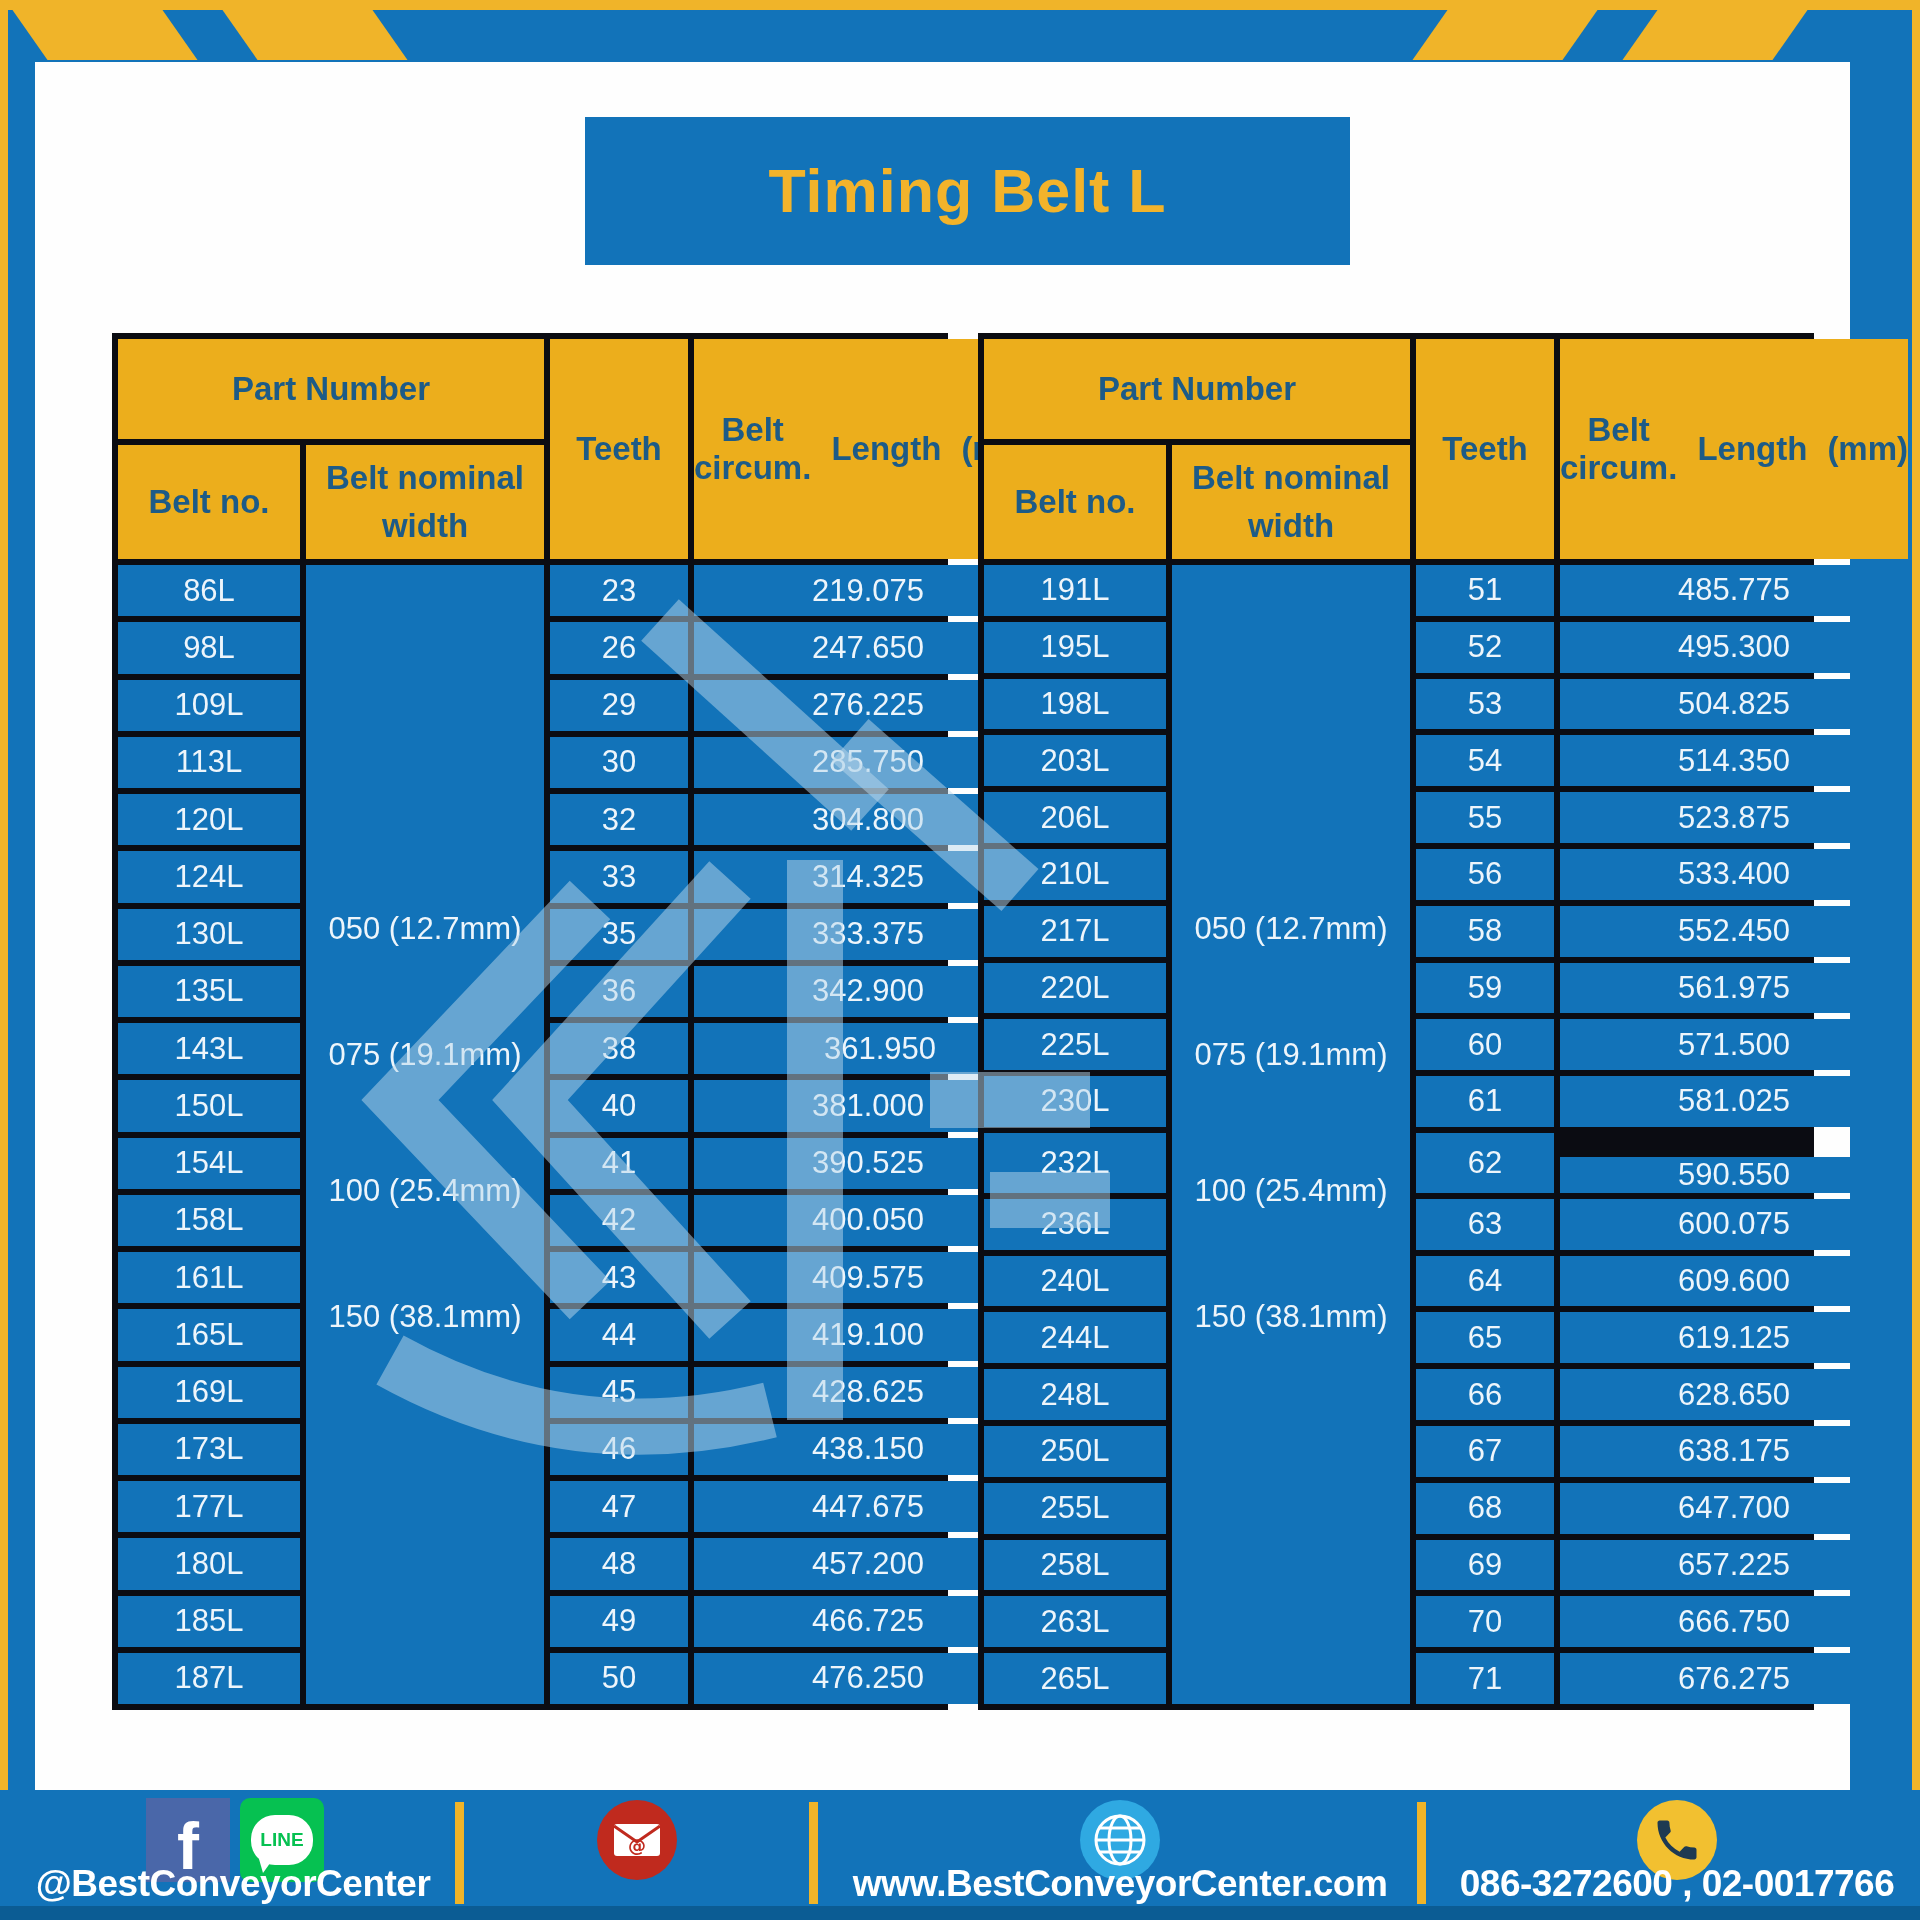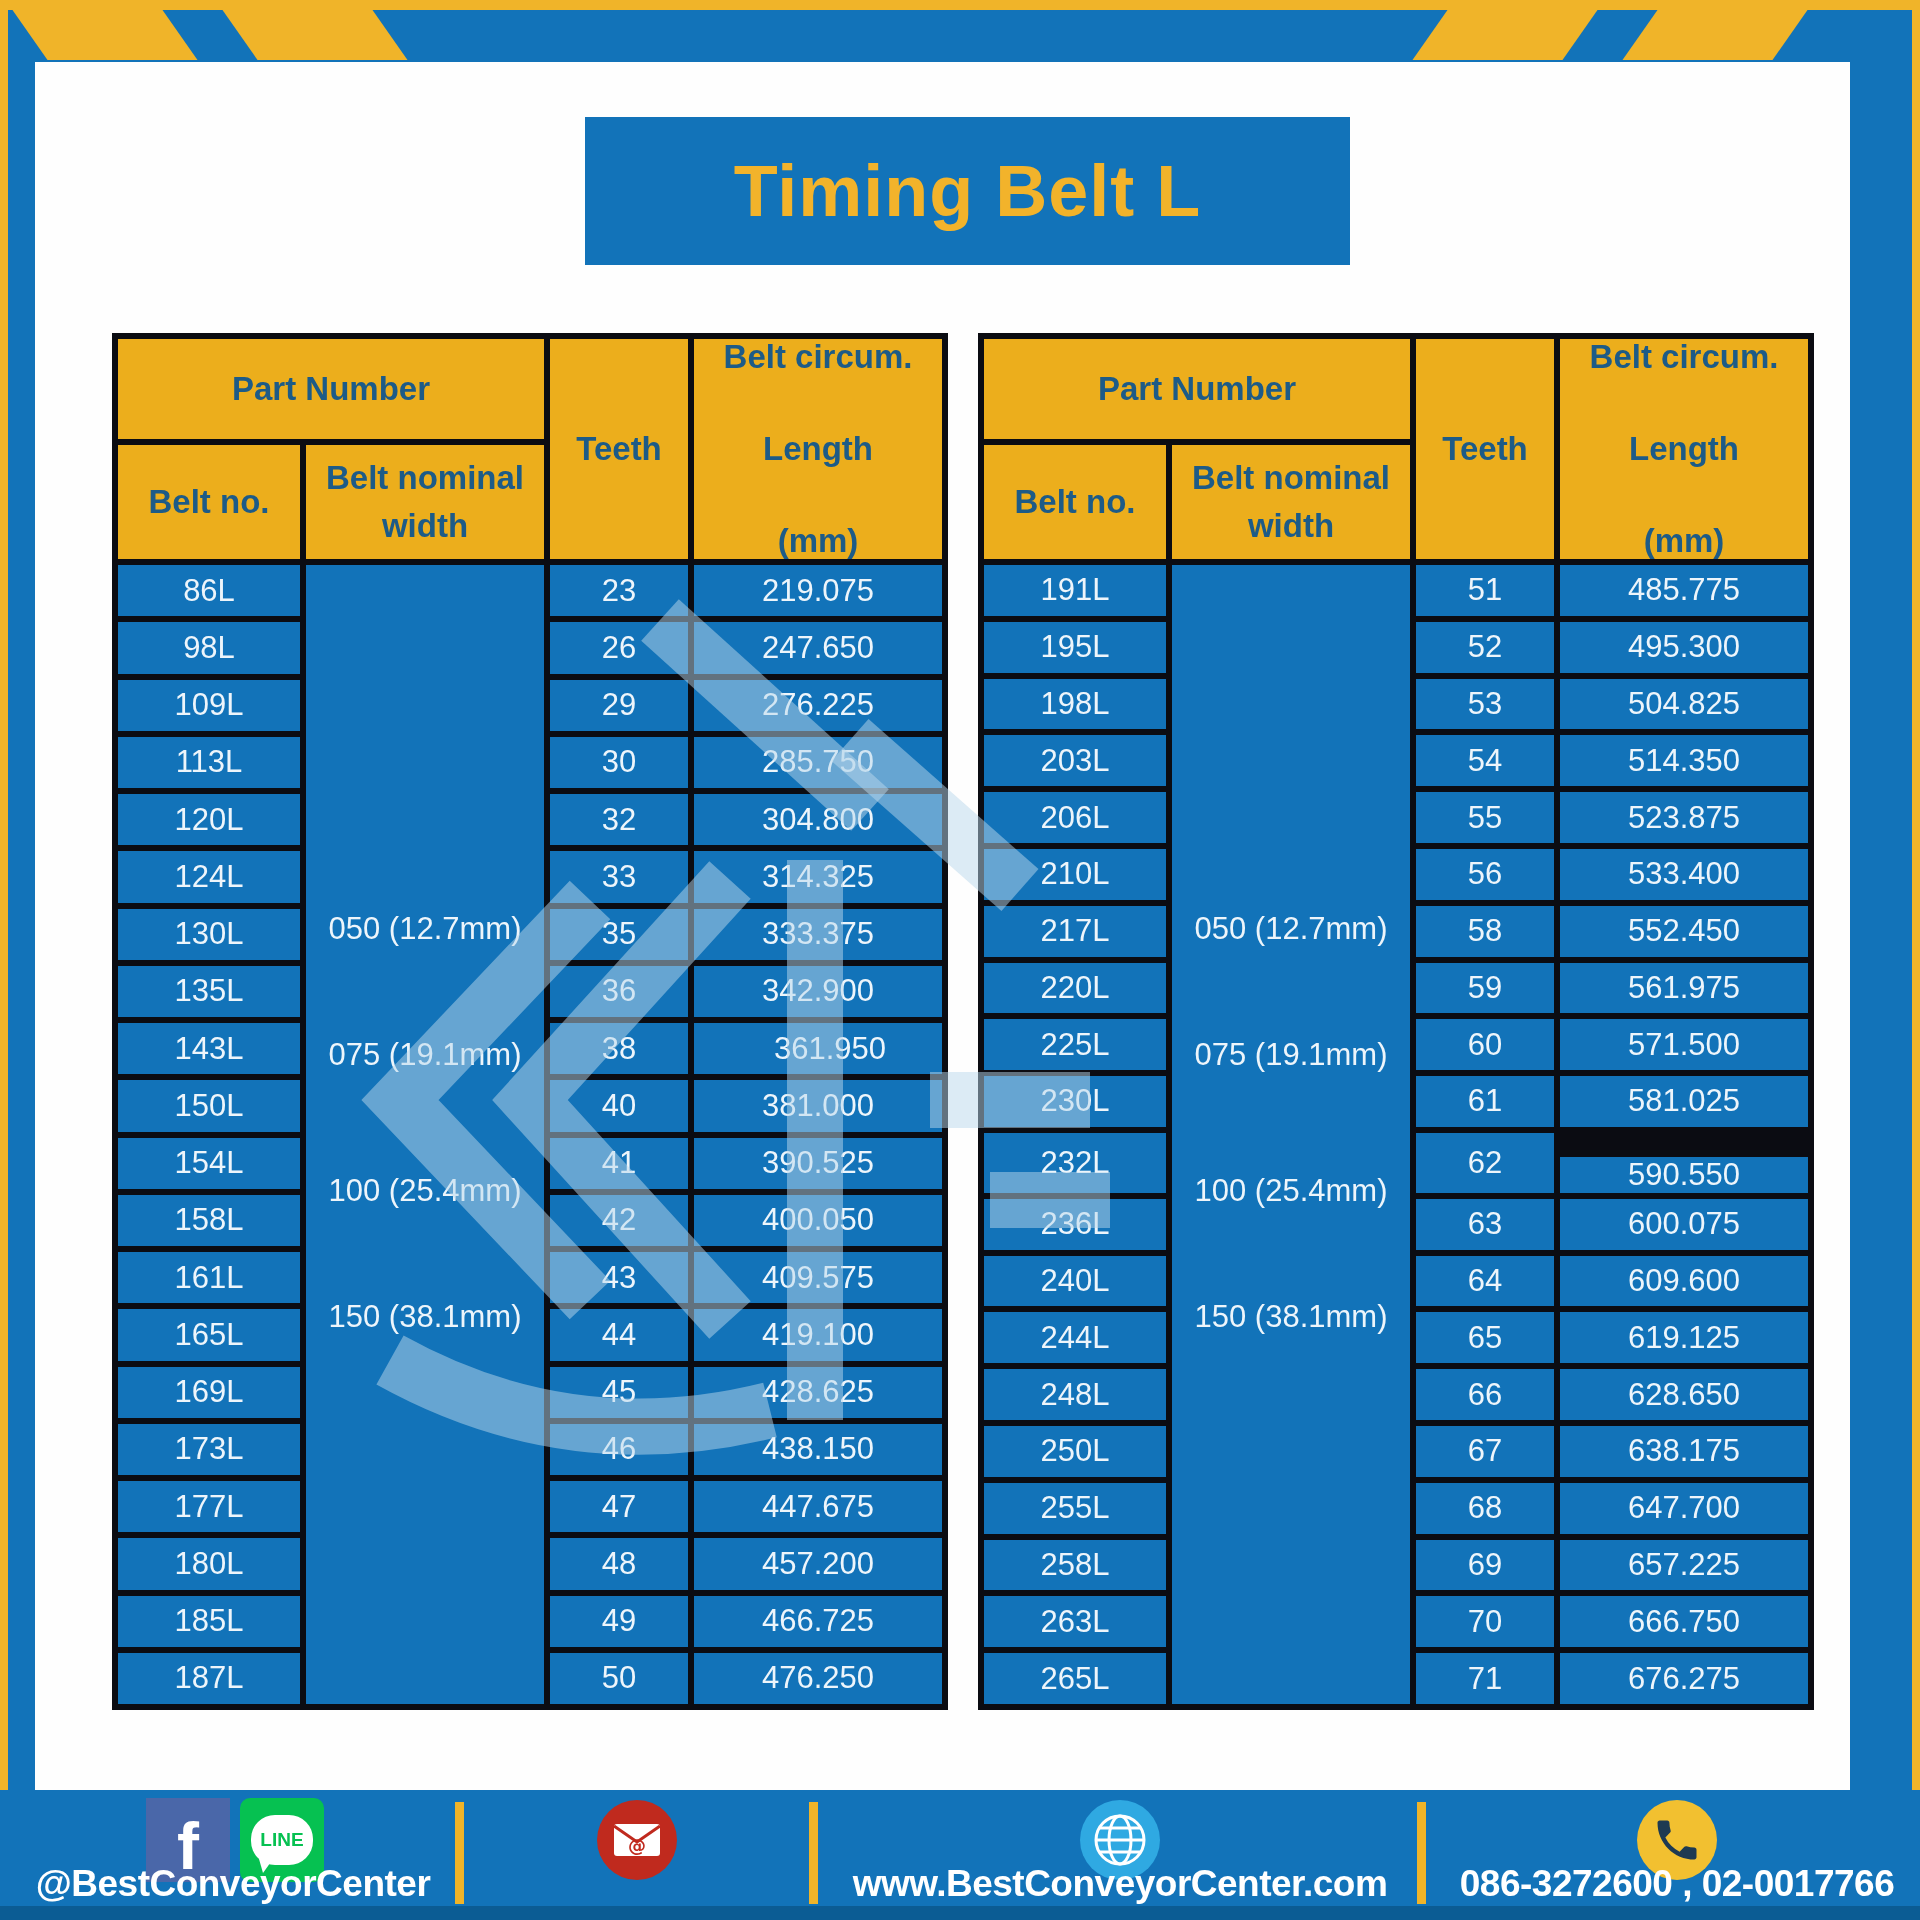--- a/index.html
+++ b/index.html
@@ -19,42 +19,42 @@
   .stripe.l{transform:skewX(35deg);}
   .stripe.r{transform:skewX(-35deg);}
   .s1{left:30px}.s2{left:240px}.s3{left:1430px}.s4{left:1640px}
   
   .content{position:absolute;left:35px;top:62px;width:1815px;height:1728px;background:#FEFEFE;}
   
   .title-box{
     position:absolute;left:585px;top:117px;width:765px;height:148px;
     background:#1273B9;display:flex;align-items:center;justify-content:center;
   }
-  .title-box span{color:#F2B32B;font-size:72px;letter-spacing:1px;}
+  .title-box span{color:#F2B32B;font-size:61px;letter-spacing:1px;}
   
   .watermark{position:absolute;left:230px;top:560px;width:960px;height:920px;pointer-events:none;z-index:5;}
   
   .belt-table{
     position:absolute;top:333px;width:836px;height:1377px;
     display:grid;grid-template-columns:182px 238px 138px 1fr;
     grid-template-rows:100px 114px repeat(20,1fr);
     gap:6px;padding:6px;box-sizing:border-box;background:#0B0C12;
     z-index:2;
   }
   .belt-table.t-left{left:112px;}
   .belt-table.t-right{left:978px;}
   .hcell{
     background:#ECAE1C;color:#1D5B87;display:flex;align-items:center;justify-content:center;
     font-size:33px;text-align:center;
   }
   .h-part{grid-column:1/3;grid-row:1;}
   .h-beltno{grid-column:1;grid-row:2;}
   .h-width{grid-column:2;grid-row:2;flex-direction:column;justify-content:space-evenly;padding:4px 0;}
   .h-teeth{grid-column:3;grid-row:1/3;}
-  .h-circ{grid-column:4;grid-row:1/3;flex-direction:column;justify-content:center;gap:54px;text-align:center;}
+  .h-circ{grid-column:4;grid-row:1/3;flex-direction:row;justify-content:center;gap:20px;text-align:center;}
   .width-cell{
     grid-column:2;grid-row:3/23;background:#1273B9;position:relative;
   }
   .width-label{
     position:absolute;left:0;right:0;transform:translateY(-50%);
     color:#EDF5FB;font-size:31px;text-align:center;font-weight:normal;
     font-family:"Liberation Sans","DejaVu Sans",sans-serif;
   }
   .wl0{top:32%}.wl1{top:43%}.wl2{top:55%}.wl3{top:66%}
   .cell{

